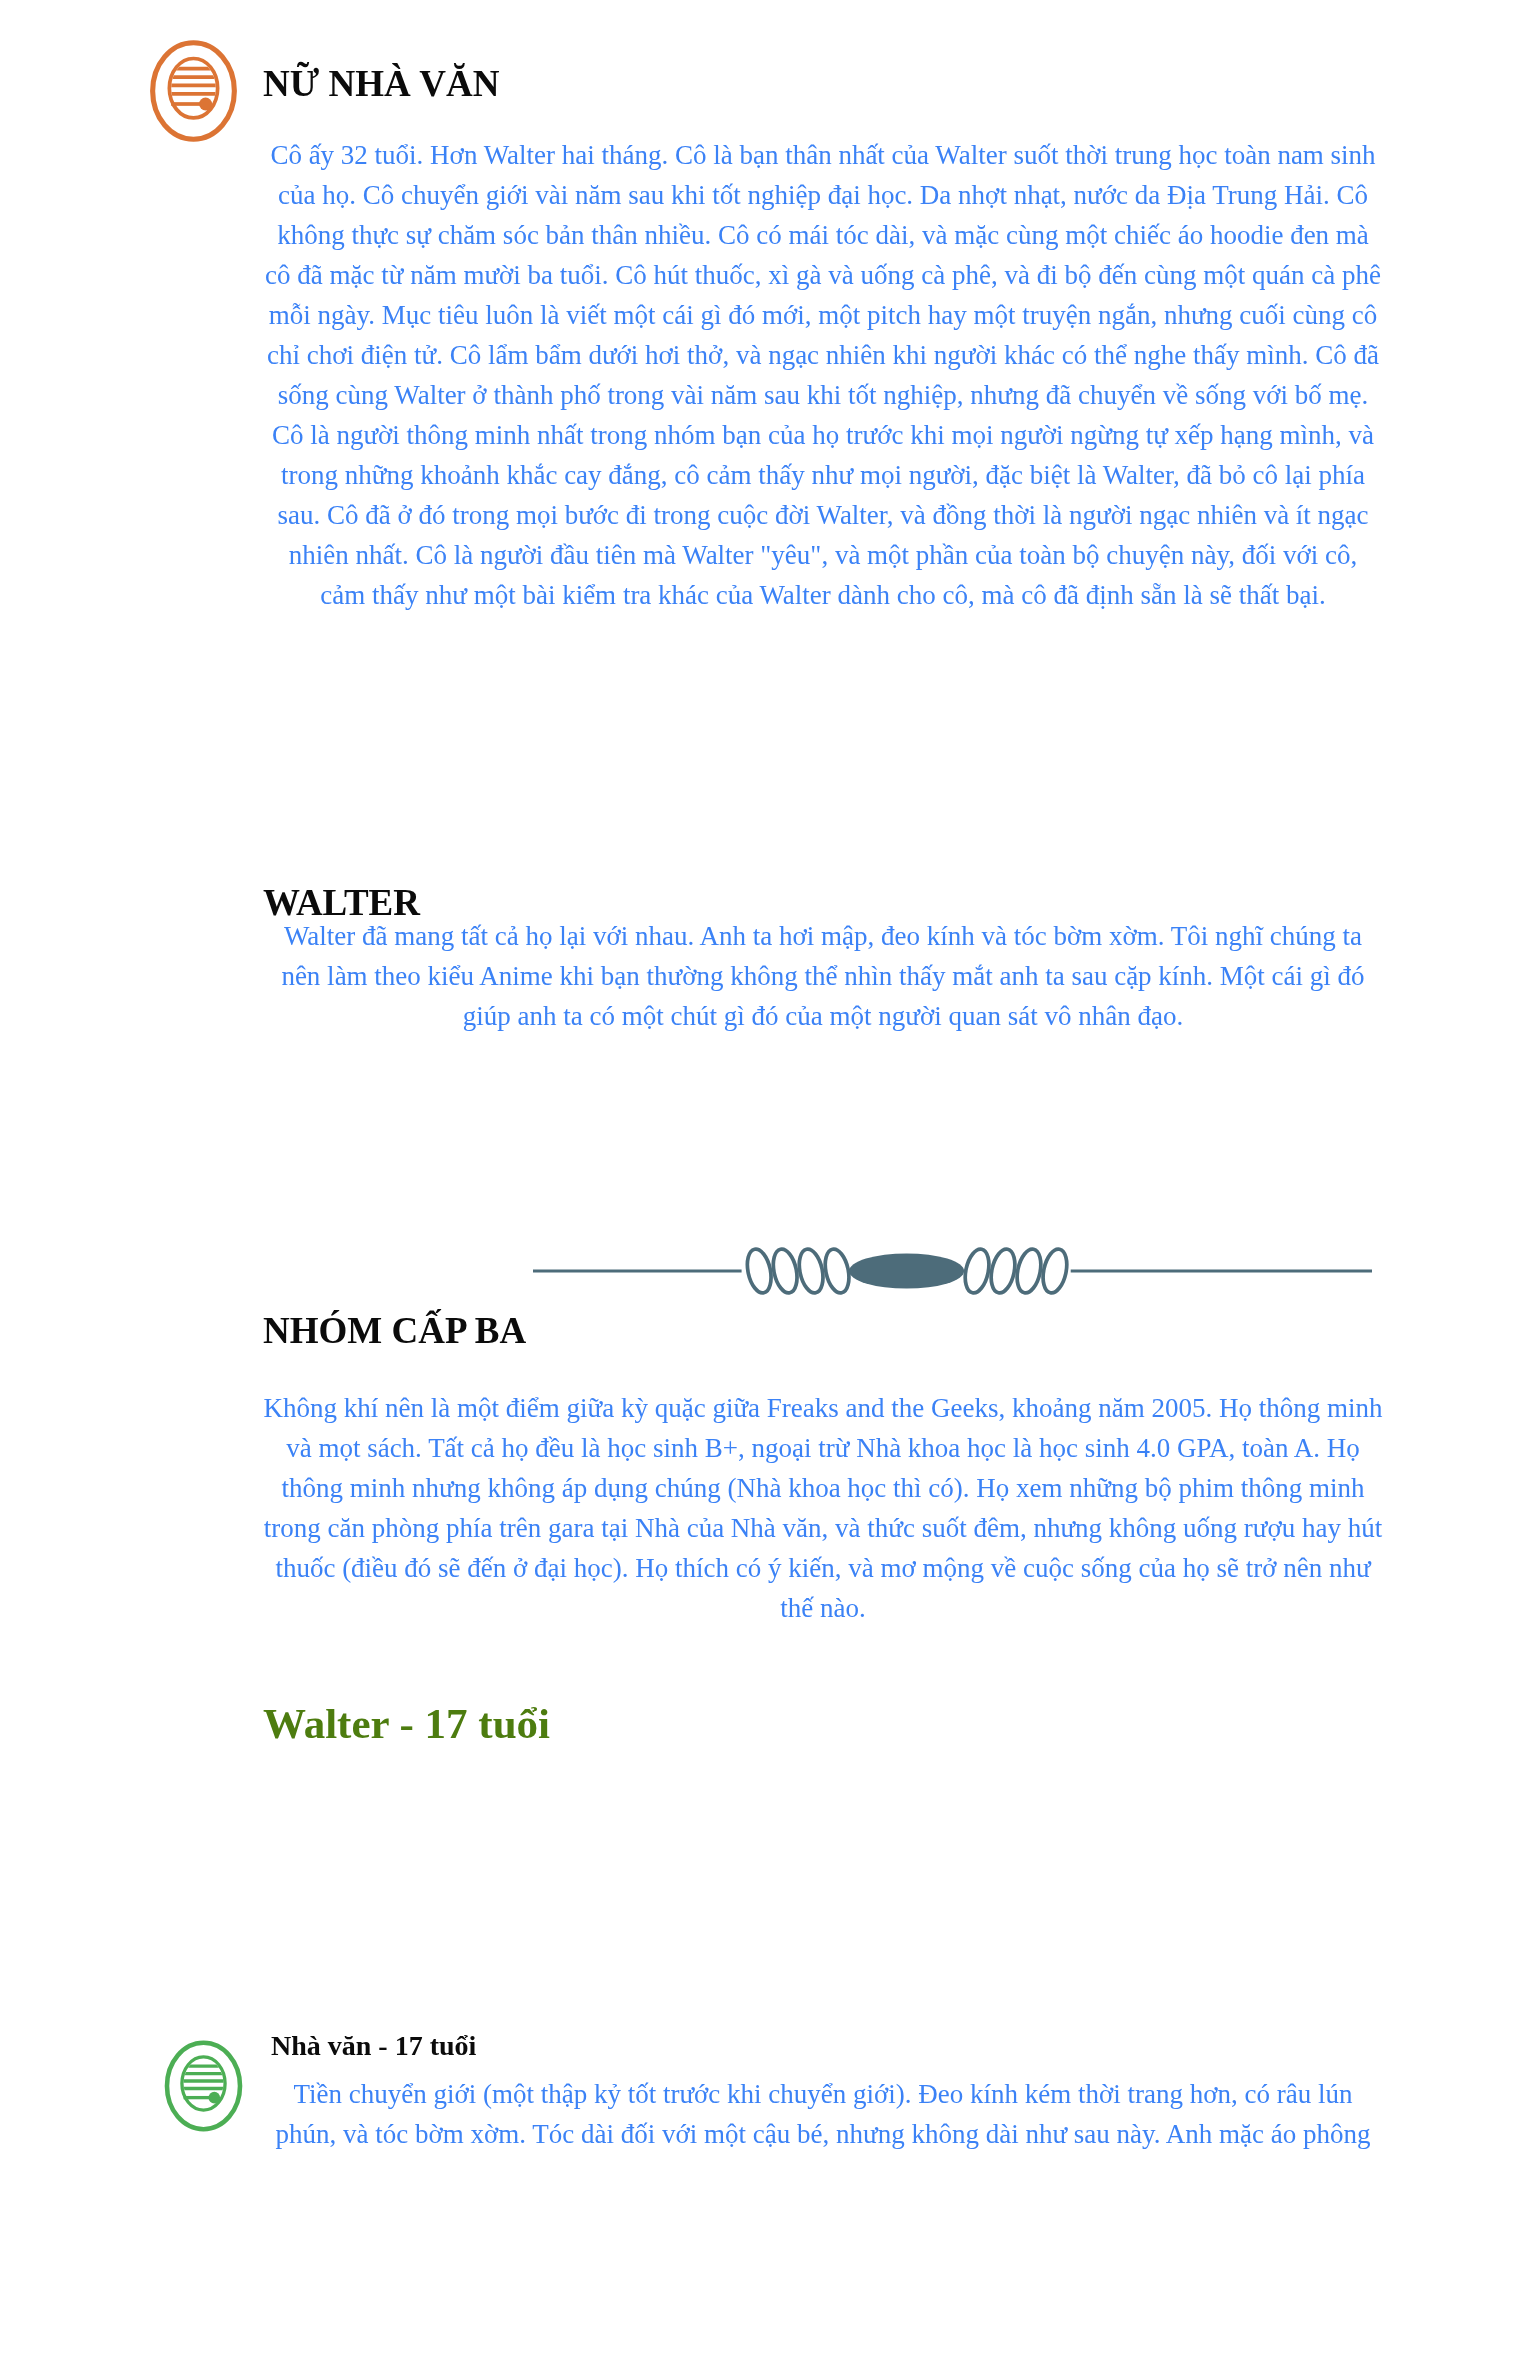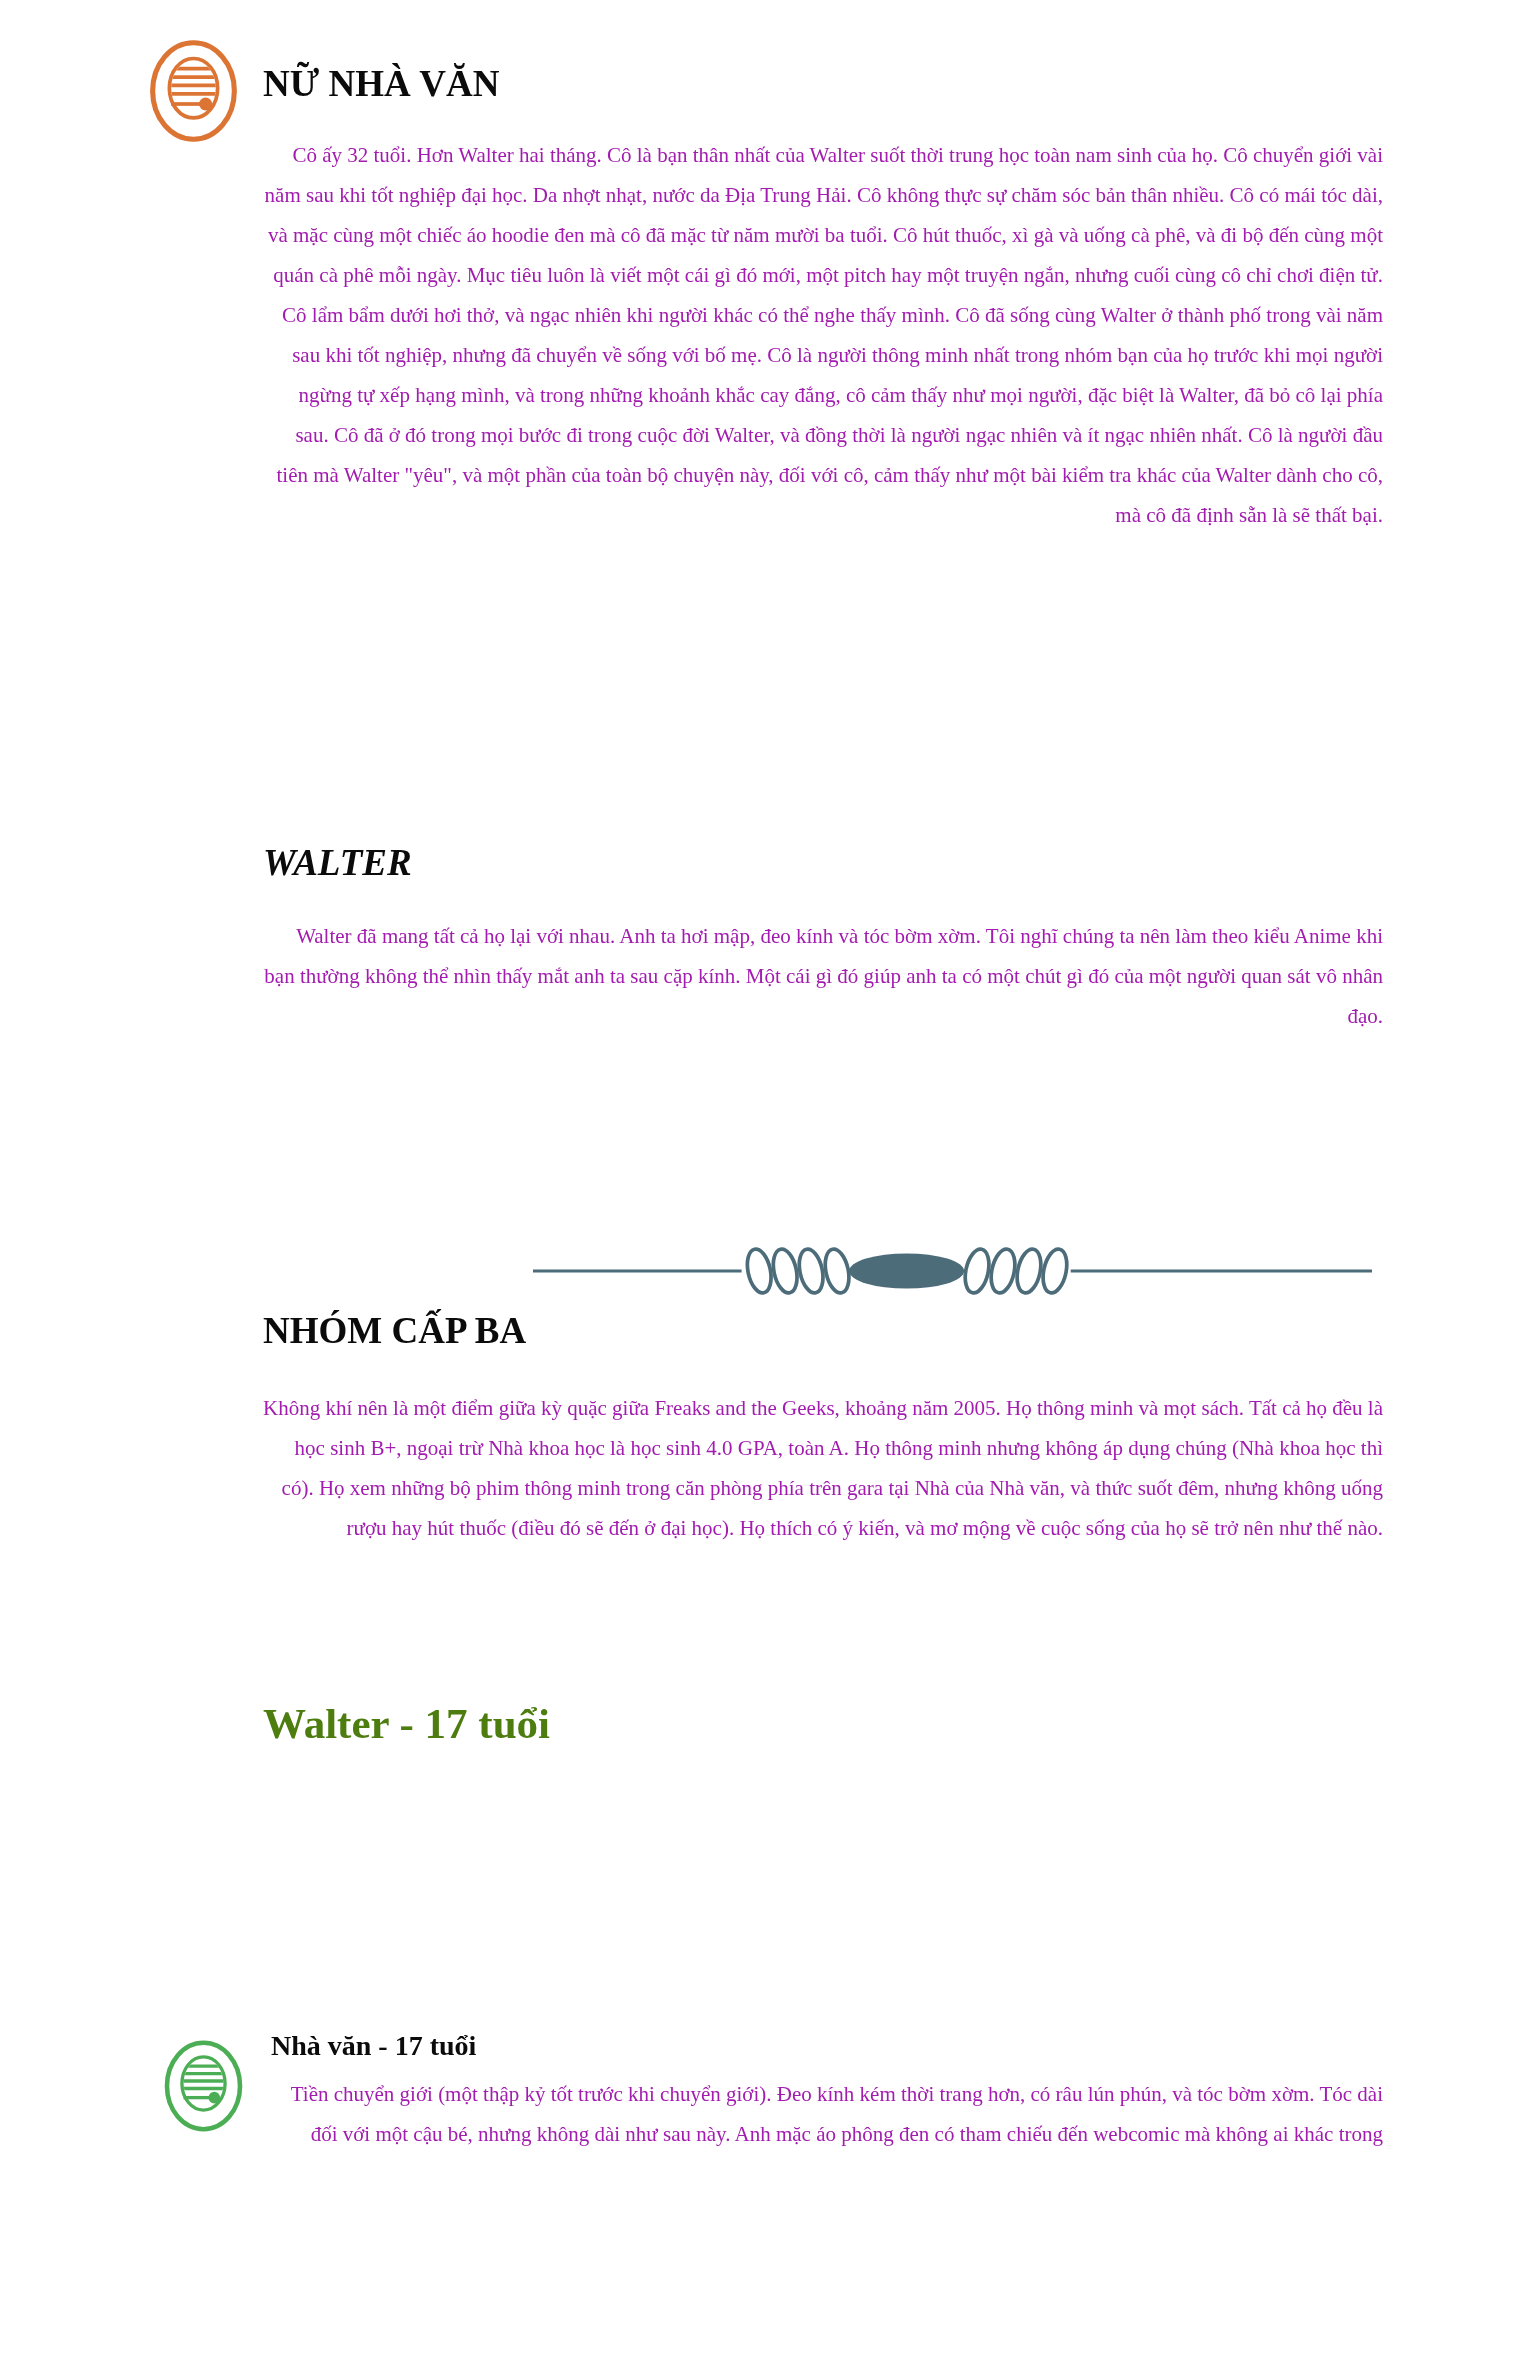--- a/index.html
+++ b/index.html
@@ -29,26 +29,26 @@
     color:#4d7c0f;
   }
   .heading-mixed-md{
     font-size:28px;
     font-weight:700;
     line-height:39px;
     margin:8px;
     color:#0b0b0b;
   }
   .body-text{
-    font-size:21px;
+    font-size:27px;
     line-height:40px;
     margin:0;
     width:1120px;
-    color:#a21caf;
-    text-align:right;
+    color:#3b82f6;
+    text-align:center;
   }
   .anchor-icon{cursor:pointer;}
   .divider-wrap{pointer-events:none;}
 </style>
 </head>
 <body>
 
 <div class="page">
 
   <div class="abs anchor-icon" style="left:147px;top:39px;">
@@ -67,21 +67,21 @@
         <line x1="16" y1="59" x2="84" y2="59"></line>
       </g>
       <line x1="26" y1="70" x2="60" y2="70" stroke-width="4" stroke="#dc7434"></line>
       <circle cx="63" cy="70" r="7" fill="#dc7434"></circle>
     </svg>
   </div>
 
   <h2 class="abs heading-caps" style="left:263px;top:63px;">NỮ NHÀ VĂN</h2>
   <p class="abs body-text" style="left:263px;top:135px;">Cô ấy 32 tuổi. Hơn Walter hai tháng. Cô là bạn thân nhất của Walter suốt thời trung học toàn nam sinh của họ. Cô chuyển giới vài năm sau khi tốt nghiệp đại học. Da nhợt nhạt, nước da Địa Trung Hải. Cô không thực sự chăm sóc bản thân nhiều. Cô có mái tóc dài, và mặc cùng một chiếc áo hoodie đen mà cô đã mặc từ năm mười ba tuổi. Cô hút thuốc, xì gà và uống cà phê, và đi bộ đến cùng một quán cà phê mỗi ngày. Mục tiêu luôn là viết một cái gì đó mới, một pitch hay một truyện ngắn, nhưng cuối cùng cô chỉ chơi điện tử. Cô lẩm bẩm dưới hơi thở, và ngạc nhiên khi người khác có thể nghe thấy mình. Cô đã sống cùng Walter ở thành phố trong vài năm sau khi tốt nghiệp, nhưng đã chuyển về sống với bố mẹ. Cô là người thông minh nhất trong nhóm bạn của họ trước khi mọi người ngừng tự xếp hạng mình, và trong những khoảnh khắc cay đắng, cô cảm thấy như mọi người, đặc biệt là Walter, đã bỏ cô lại phía sau. Cô đã ở đó trong mọi bước đi trong cuộc đời Walter, và đồng thời là người ngạc nhiên và ít ngạc nhiên nhất. Cô là người đầu tiên mà Walter "yêu", và một phần của toàn bộ chuyện này, đối với cô, cảm thấy như một bài kiểm tra khác của Walter dành cho cô, mà cô đã định sẵn là sẽ thất bại.</p>
 
-  <h2 class="abs heading-caps" style="left:263px;top:842px;font-style:italic;">WALTER</h2>
+  <h2 class="abs heading-caps" style="left:263px;top:882px;">WALTER</h2>
   <p class="abs body-text" style="left:263px;top:916px;">Walter đã mang tất cả họ lại với nhau. Anh ta hơi mập, đeo kính và tóc bờm xờm. Tôi nghĩ chúng ta nên làm theo kiểu Anime khi bạn thường không thể nhìn thấy mắt anh ta sau cặp kính. Một cái gì đó giúp anh ta có một chút gì đó của một người quan sát vô nhân đạo.</p>
 
   <div class="abs divider-wrap" style="left:533px;top:1245px;">
     <svg width="839" height="52" viewBox="0 0 905 56">
       <g fill="none" stroke="#4d6c7a">
         <path d="M0 28 H 225" stroke-width="3.5"></path>
         <ellipse cx="244" cy="28" rx="12" ry="24" stroke-width="4" transform="rotate(-12 244 28)"></ellipse>
         <ellipse cx="272" cy="28" rx="12" ry="24" stroke-width="4" transform="rotate(-12 272 28)"></ellipse>
         <ellipse cx="300" cy="28" rx="12" ry="24" stroke-width="4" transform="rotate(-12 300 28)"></ellipse>
         <ellipse cx="328" cy="28" rx="12" ry="24" stroke-width="4" transform="rotate(-12 328 28)"></ellipse>

